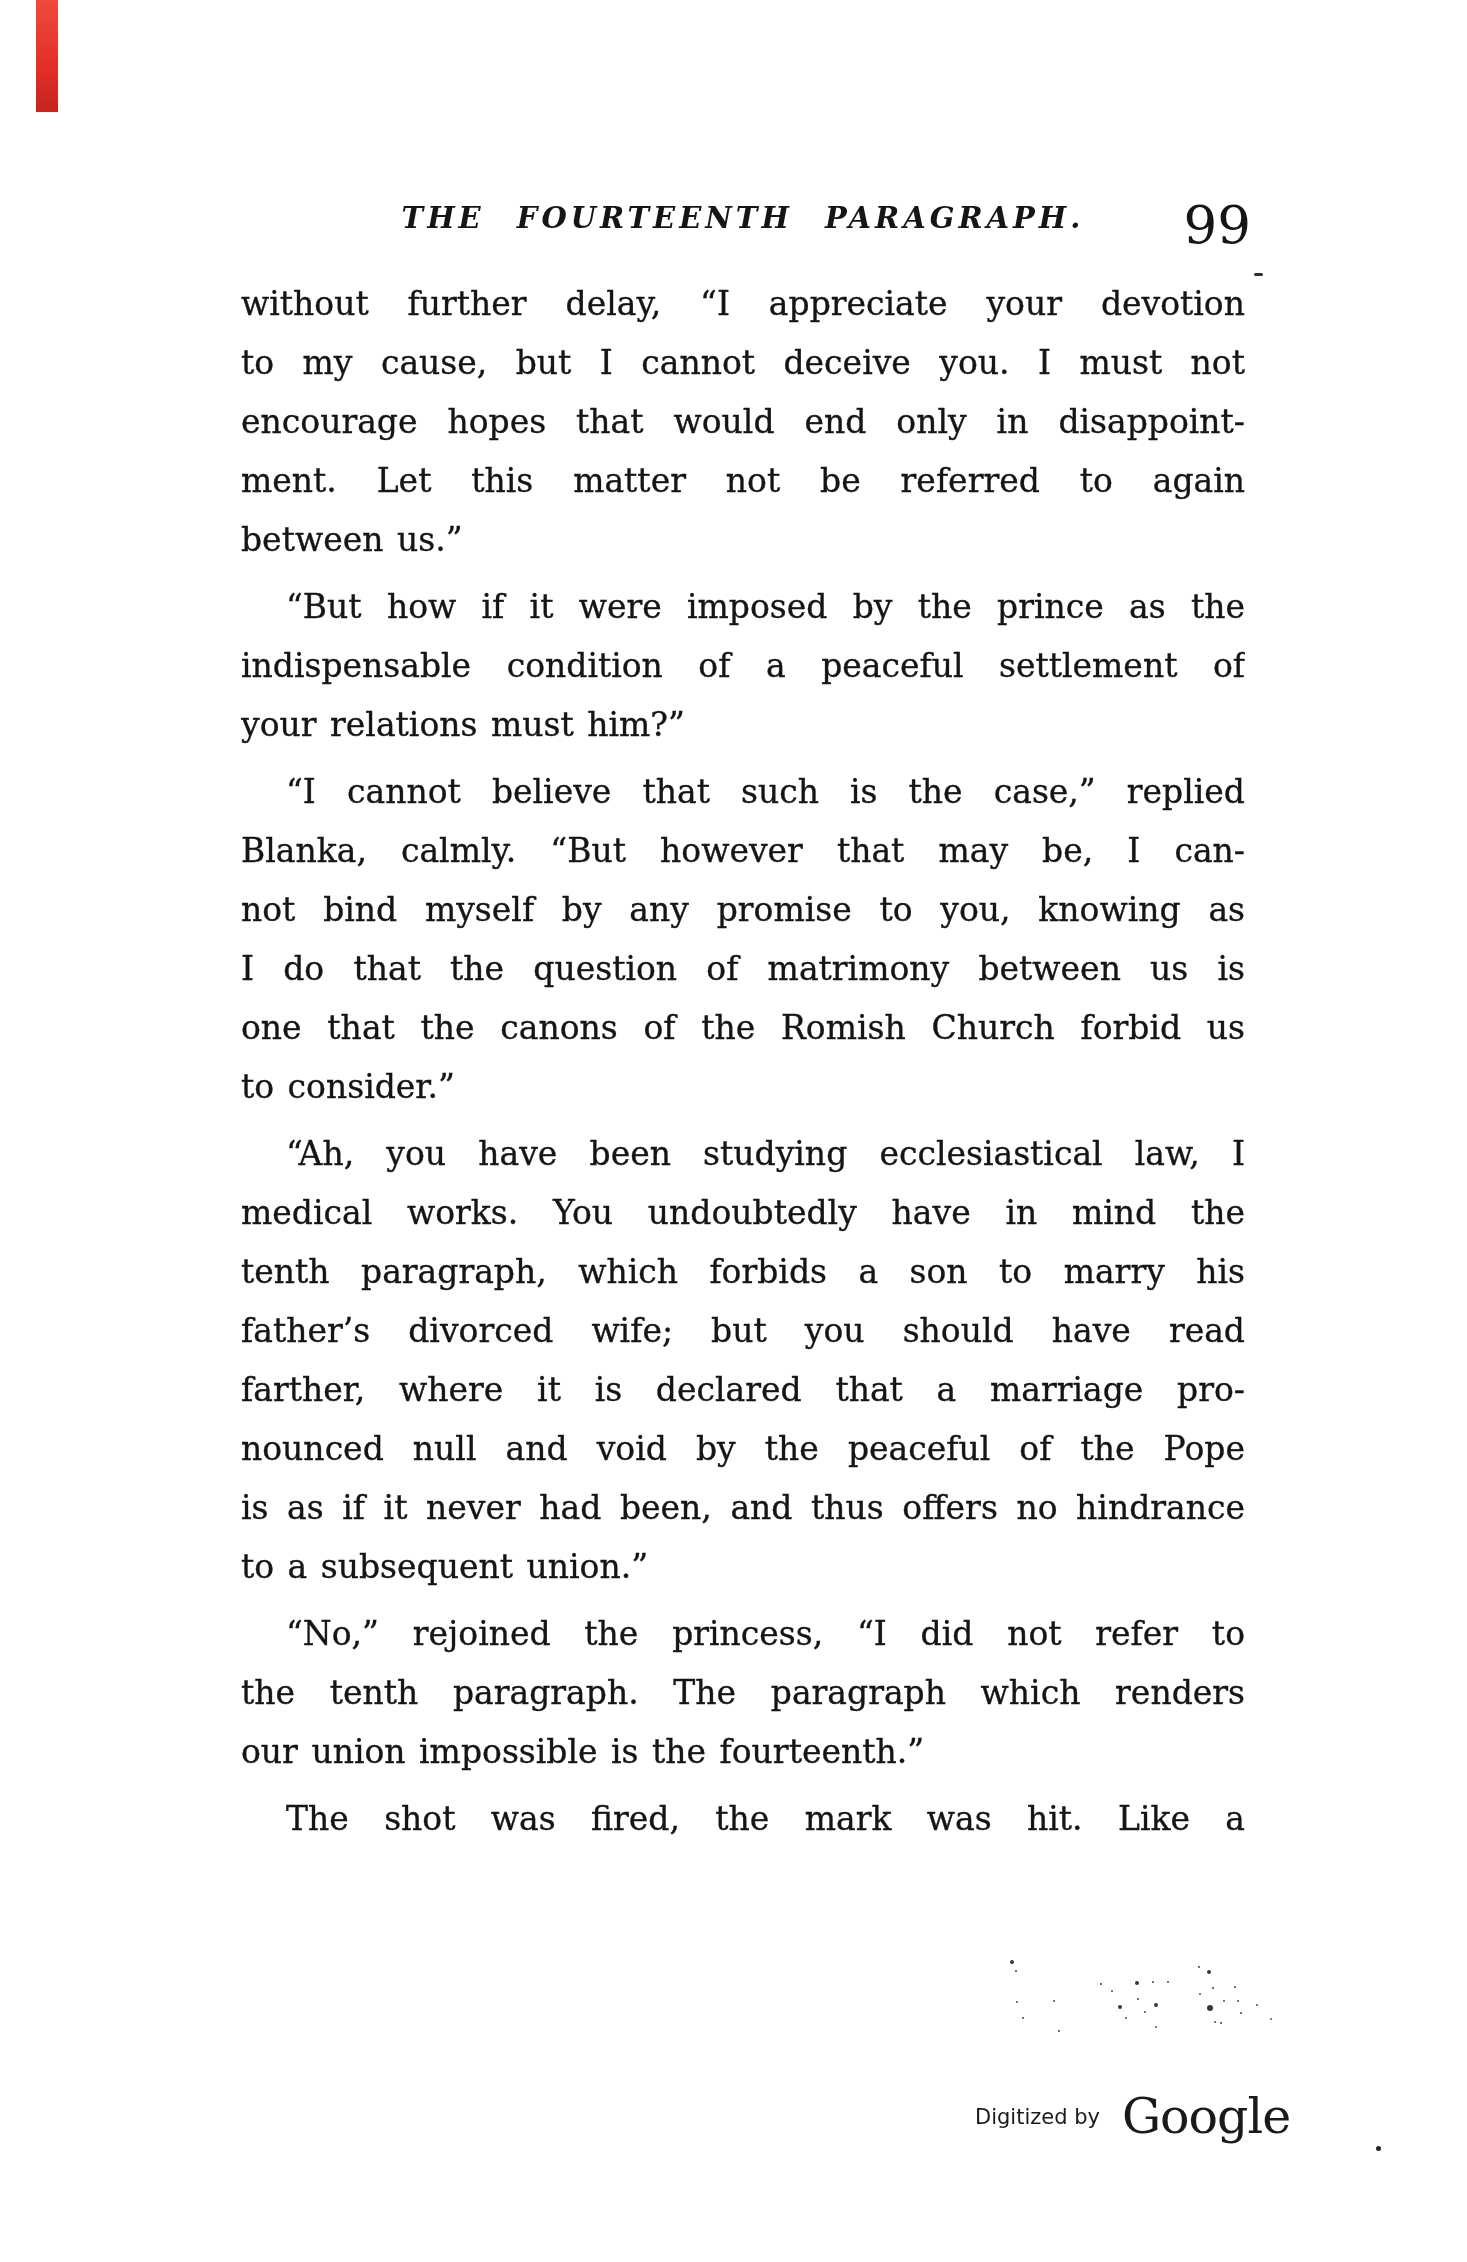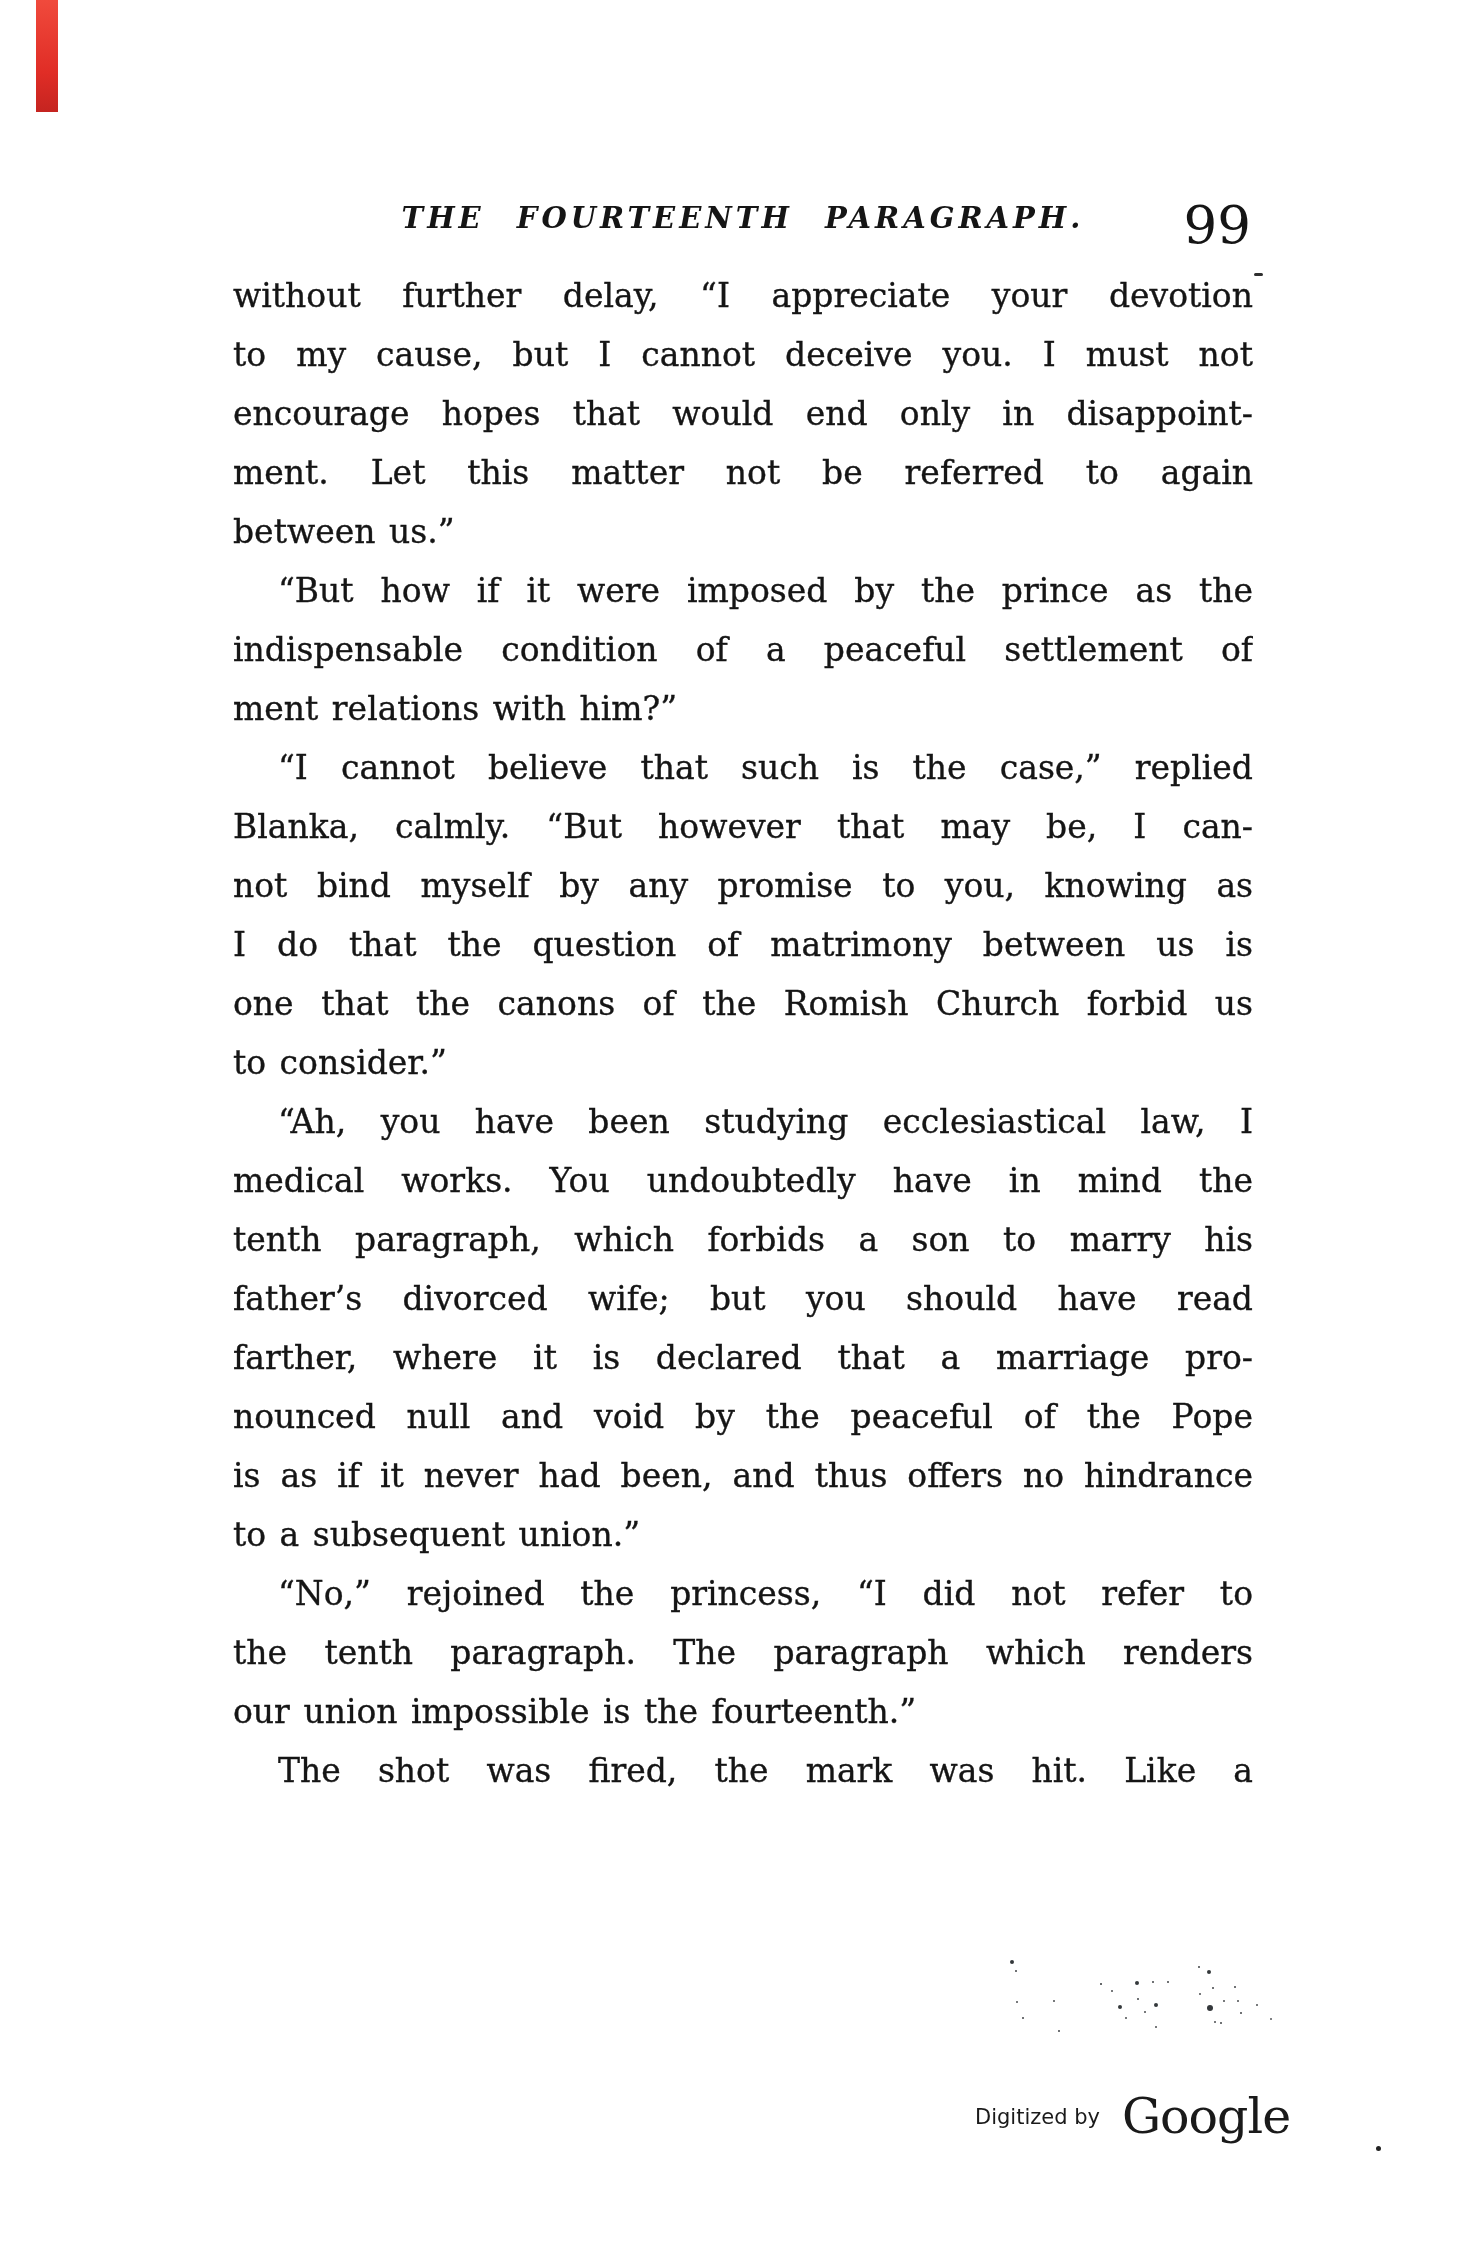--- a/index.html
+++ b/index.html
@@ -61,21 +61,21 @@
   .text-block {
     position: absolute;
     left: 233px;
     top: 266px;
     width: 1020px;
     font-size: 33px;
     line-height: 59px;
     word-spacing: 3px;
     -webkit-text-stroke: 0.35px #151515;
   }
-  .para { margin: 0; }
+  .para { margin: 8px; }
   .line {
     height: 59px;
     overflow: hidden;
     text-align: left;
   }
   .line.just {
     text-align: justify;
     text-align-last: justify;
   }
   .line.indent { text-indent: 45px; }
@@ -176,21 +176,21 @@
       <div class="para">
         <div class="line just">without further delay, “I appreciate your devotion</div>
         <div class="line just">to my cause, but I cannot deceive you.  I must not</div>
         <div class="line just">encourage hopes that would end only in disappoint-</div>
         <div class="line just">ment.  Let this matter not be referred to again</div>
         <div class="line">between us.”</div>
       </div>
       <div class="para">
         <div class="line indent just">“But how if it were imposed by the prince as the</div>
         <div class="line just">indispensable condition of a peaceful settlement of</div>
-        <div class="line">ment relations with him?”</div>
+        <div class="line">your relations must him?”</div>
       </div>
       <div class="para">
         <div class="line indent just">“I cannot believe that such is the case,” replied</div>
         <div class="line just">Blanka, calmly.  “But however that may be, I can-</div>
         <div class="line just">not bind myself by any promise to you, knowing as</div>
         <div class="line just">I do that the question of matrimony between us is</div>
         <div class="line just">one that the canons of the Romish Church forbid us</div>
         <div class="line">to consider.”</div>
       </div>
       <div class="para">

